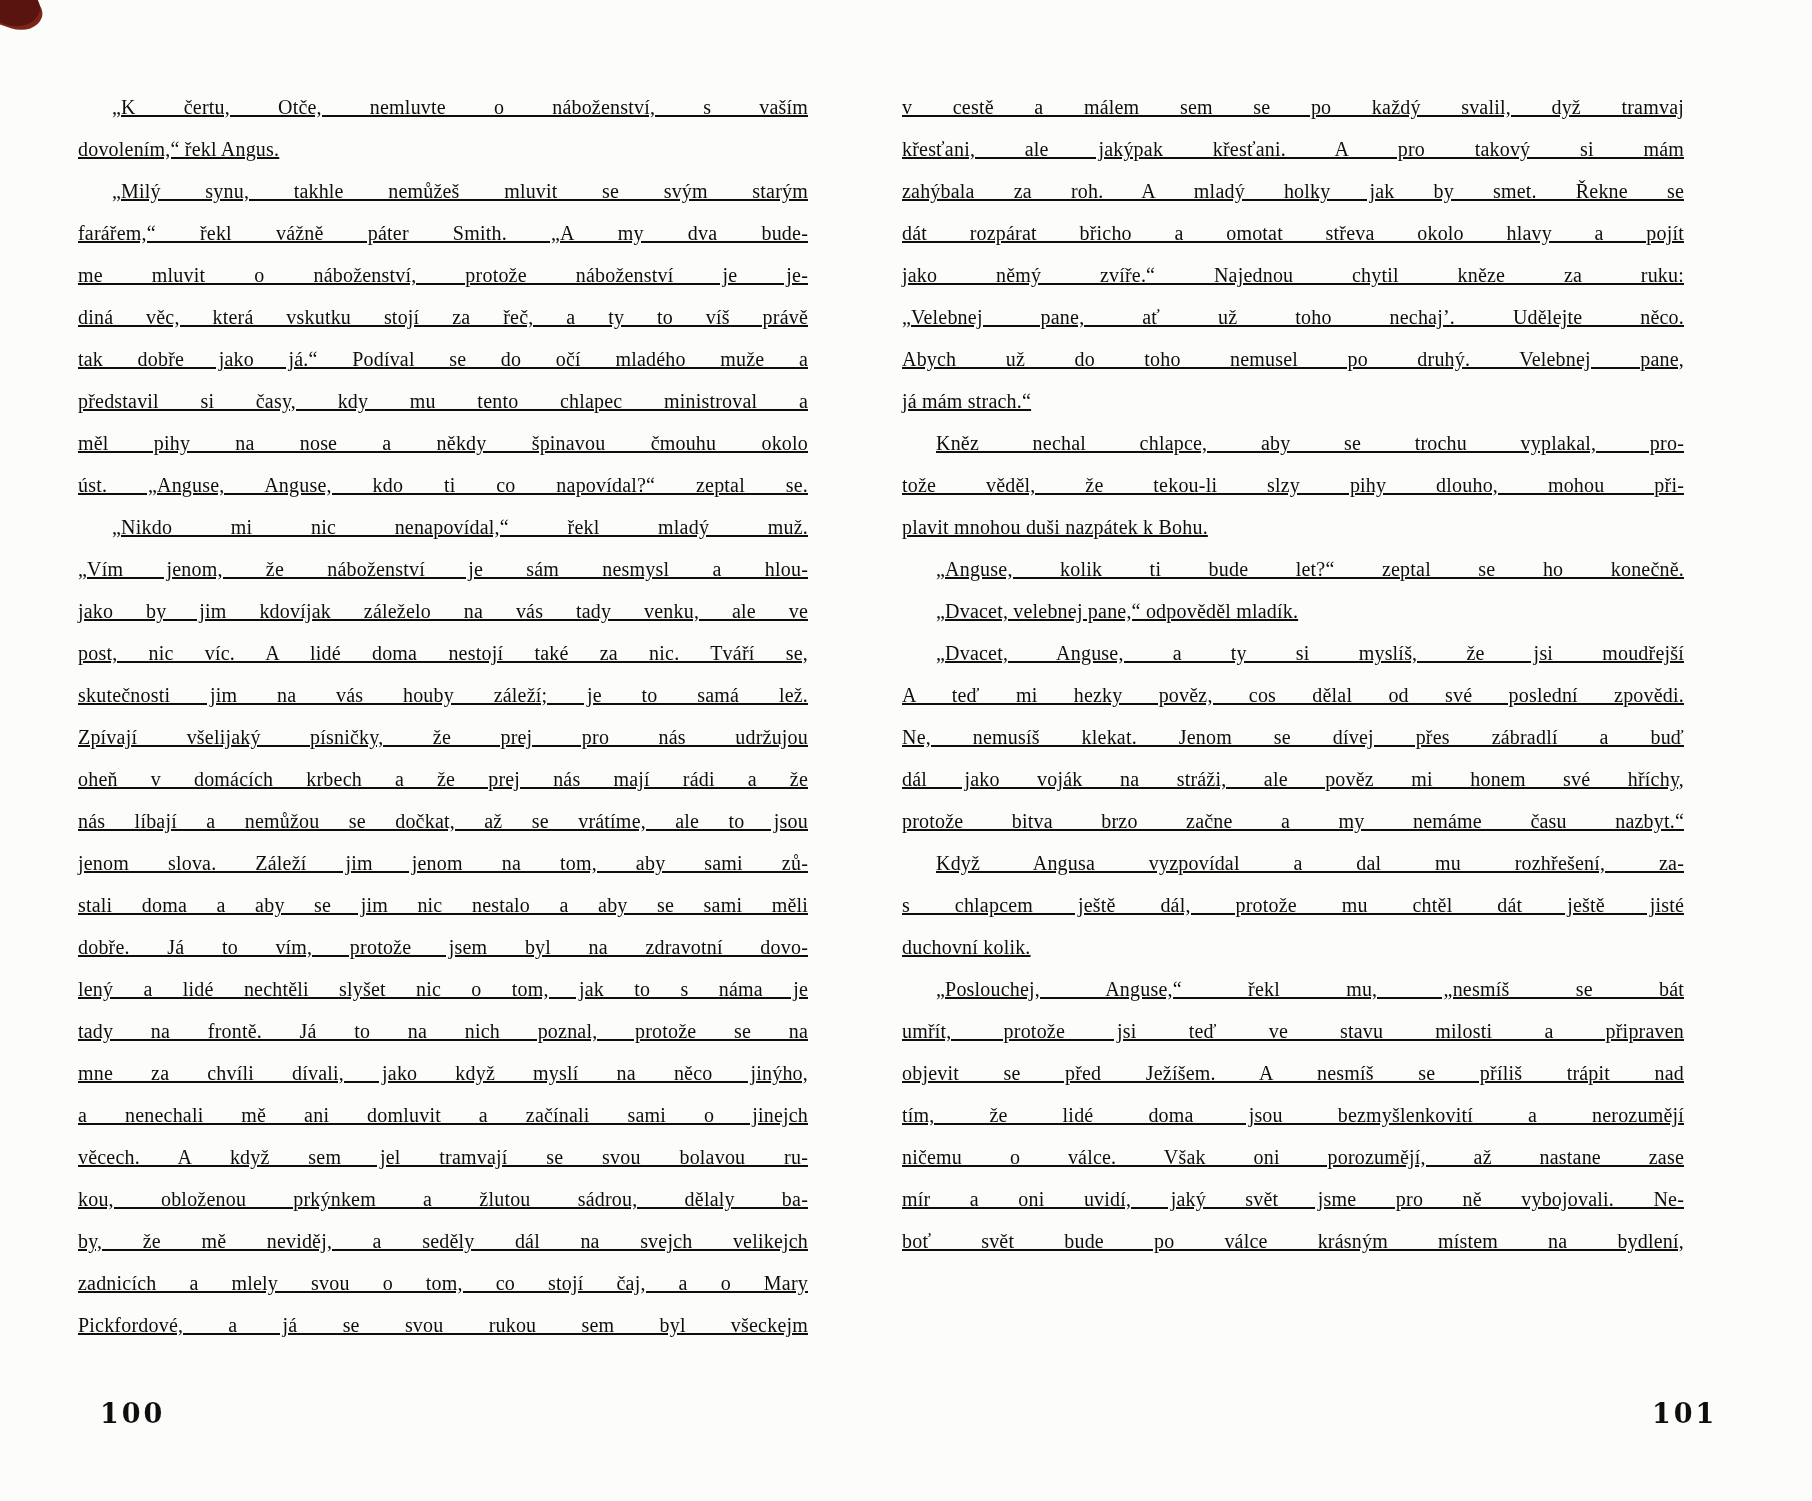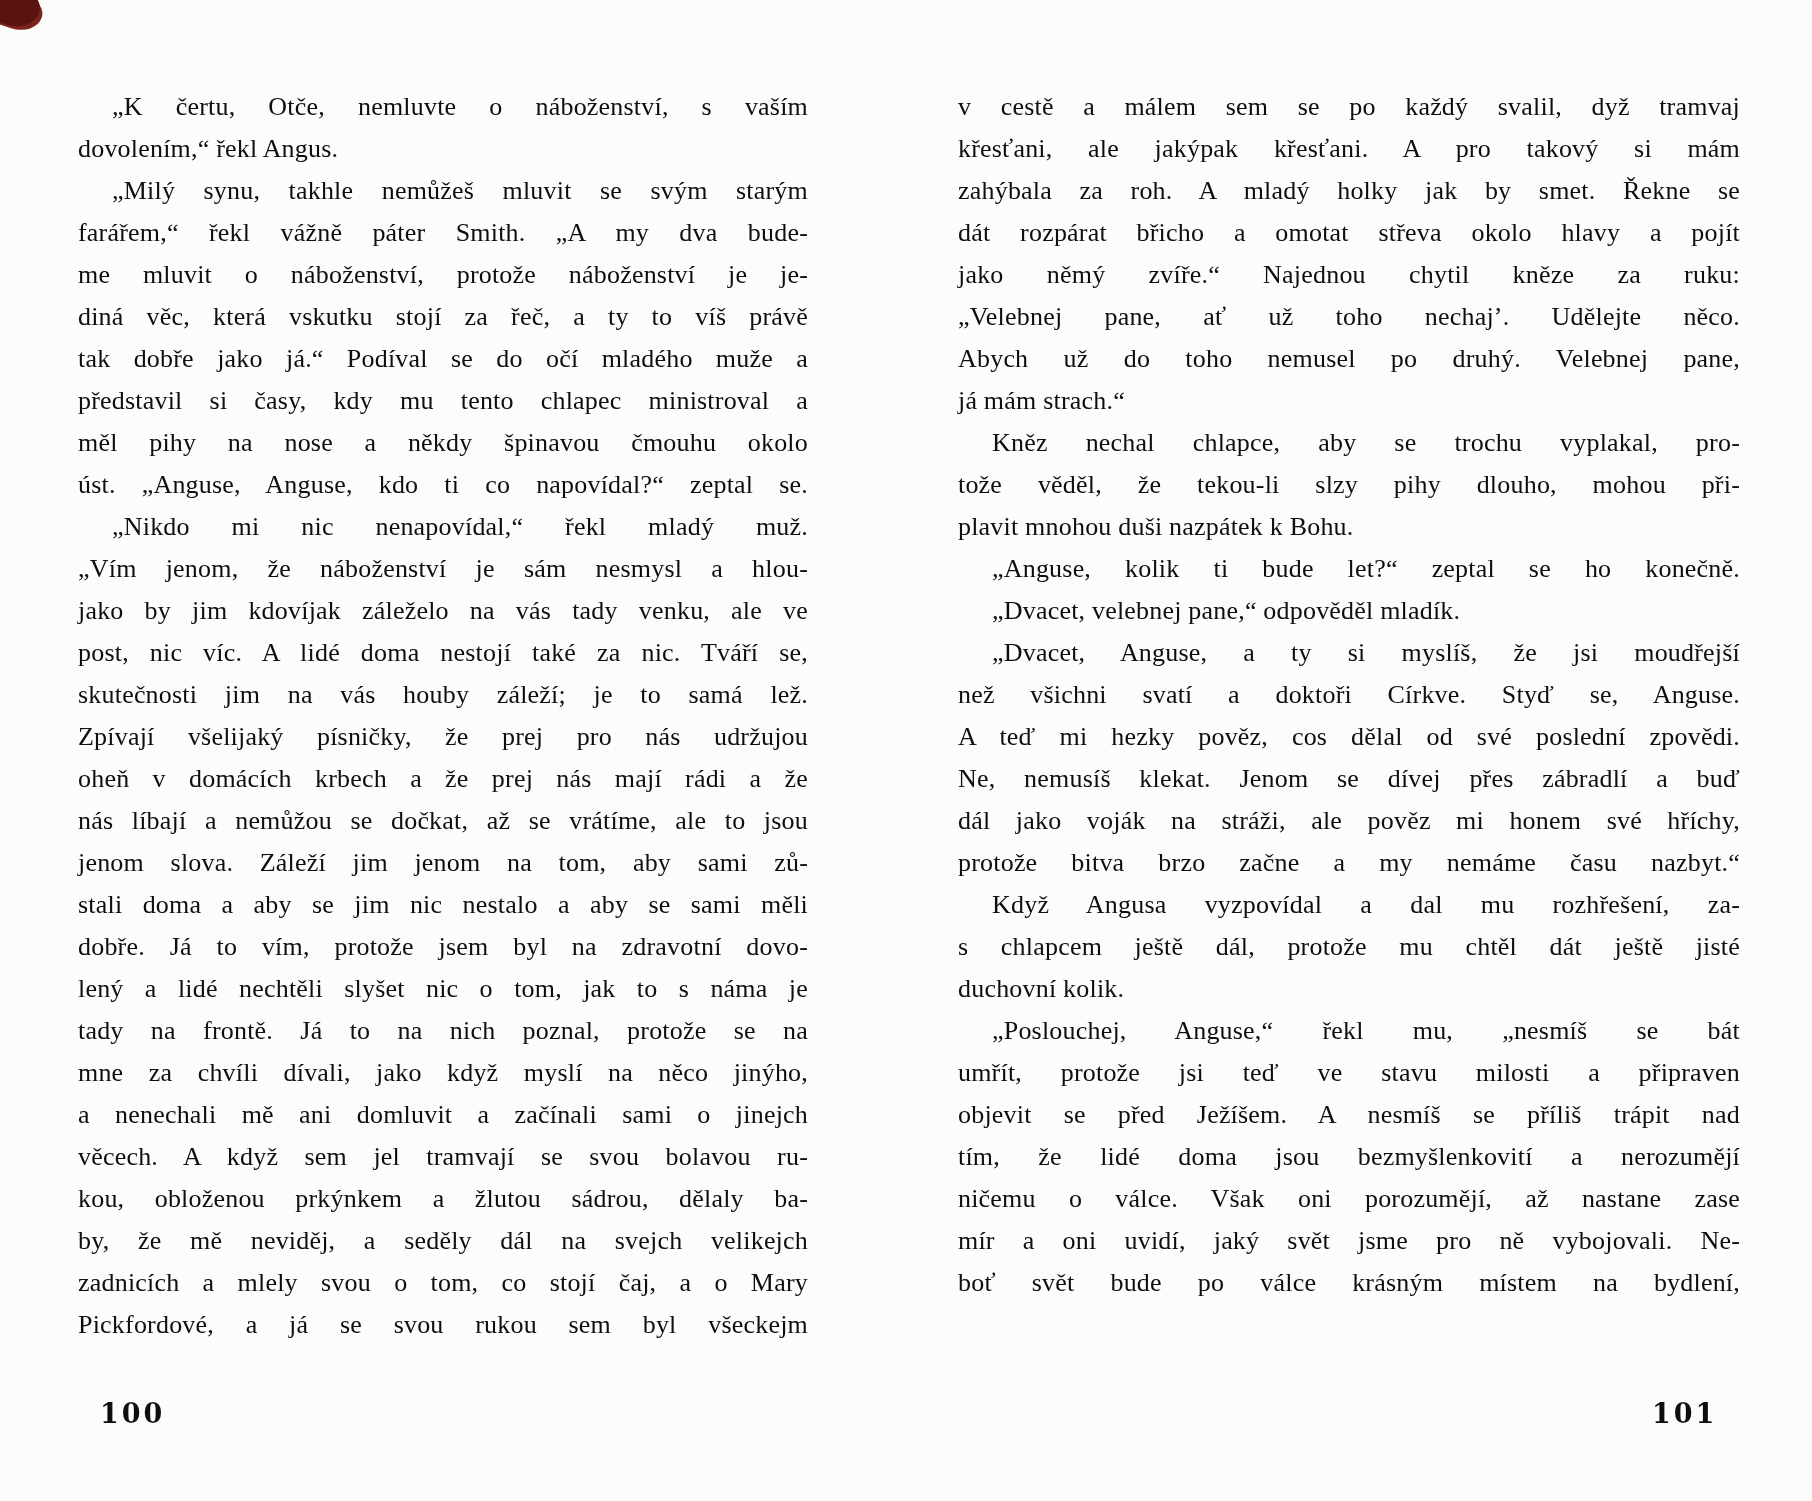--- a/index.html
+++ b/index.html
@@ -17,28 +17,29 @@
   }
   .spread {
     position: absolute;
     inset: 0;
   }
   .page {
     position: absolute;
     top: 86px;
   }
   .page-left  { left: 78px;  width: 730px; }
-  .page-right { left: 958px; width: 782px; }
+  .page-right { left: 902px; width: 782px; }
   .line {
     height: 42px;
     line-height: 42px;
-    font-size: 26px;
+    font-size: 20px;
     letter-spacing: 0.2px;
     white-space: normal;
     overflow: visible;
+    text-decoration: underline;
   }
   .line.just {
     text-align: justify;
     text-align-last: justify;
   }
   .line.indent {
     padding-left: 34px;
   }
   .pagenum {
     position: absolute;
@@ -113,21 +114,20 @@
         <div class="line just">jako němý zvíře.“ Najednou chytil kněze za ruku:</div>
         <div class="line just">„Velebnej pane, ať už toho nechaj’. Udělejte něco.</div>
         <div class="line just">Abych už do toho nemusel po druhý. Velebnej pane,</div>
         <div class="line">já mám strach.“</div>
         <div class="line indent just">Kněz nechal chlapce, aby se trochu vyplakal, pro-</div>
         <div class="line just">tože věděl, že tekou-li slzy pihy dlouho, mohou při-</div>
         <div class="line">plavit mnohou duši nazpátek k Bohu.</div>
         <div class="line indent just">„Anguse, kolik ti bude let?“ zeptal se ho konečně.</div>
         <div class="line indent">„Dvacet, velebnej pane,“ odpověděl mladík.</div>
         <div class="line indent just">„Dvacet, Anguse, a ty si myslíš, že jsi moudřejší</div>
-        <div class="line just">než všichni svatí a doktoři Církve. Styď se, Anguse.</div>
         <div class="line just">A teď mi hezky pověz, cos dělal od své poslední zpovědi.</div>
         <div class="line just">Ne, nemusíš klekat. Jenom se dívej přes zábradlí a buď</div>
         <div class="line just">dál jako voják na stráži, ale pověz mi honem své hříchy,</div>
         <div class="line just">protože bitva brzo začne a my nemáme času nazbyt.“</div>
         <div class="line indent just">Když Angusa vyzpovídal a dal mu rozhřešení, za-</div>
         <div class="line just">s chlapcem ještě dál, protože mu chtěl dát ještě jisté</div>
         <div class="line">duchovní kolik.</div>
         <div class="line indent just">„Poslouchej, Anguse,“ řekl mu, „nesmíš se bát</div>
         <div class="line just">umřít, protože jsi teď ve stavu milosti a připraven</div>
         <div class="line just">objevit se před Ježíšem. A nesmíš se příliš trápit nad</div>

